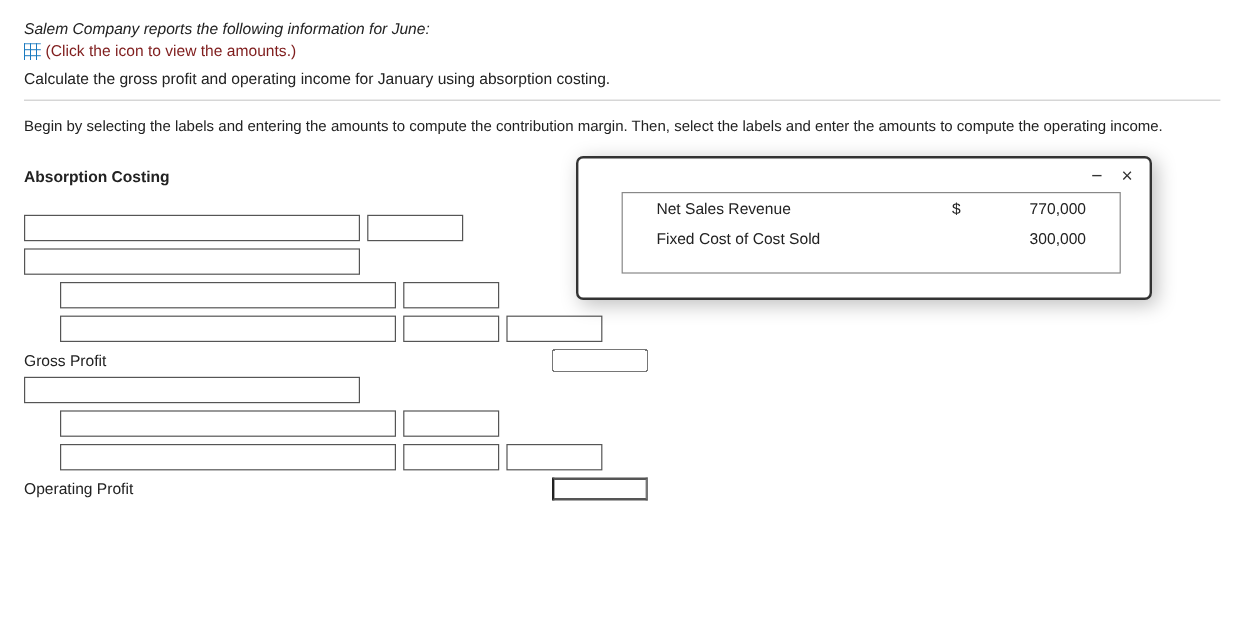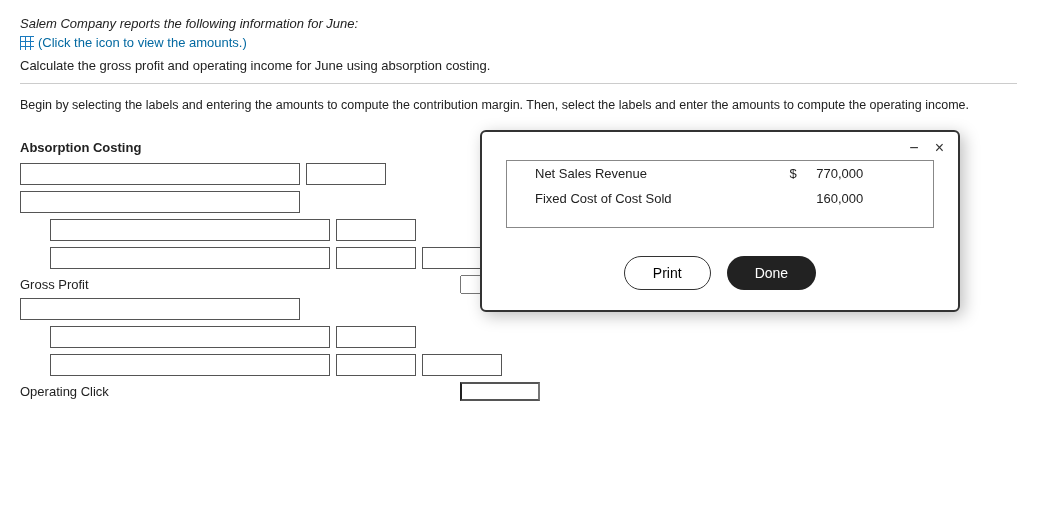--- a/index.html
+++ b/index.html
@@ -8,40 +8,40 @@
       font-size: 13px;
       background: #fff;
       color: #222;
       padding: 16px 20px;
       width: 1037px;
       min-height: 528px;
       position: relative;
     }
     .intro-text { margin-bottom: 4px; font-style: italic; }
     .click-icon-link {
-      color: #0369a1;
+      color: #7f1d1d;
       text-decoration: none;
       display: inline-flex;
       align-items: center;
       gap: 4px;
       margin-bottom: 8px;
     }
     .grid-icon {
       display: inline-block;
       width: 14px;
       height: 14px;
       background:
         linear-gradient(#1a7abf 1px, transparent 1px) 0 0 / 5px 5px,
         linear-gradient(to right, #1a7abf 1px, transparent 1px) 0 0 / 5px 5px;
     }
     .calculate-text { margin-bottom: 10px; }
     hr { border: none; border-top: 1px solid #ccc; margin-bottom: 14px; }
     .instruction-text { margin-bottom: 28px; font-size: 12.5px; }
     .absorption-section { width: 520px; }
-    .section-title { font-weight: bold; font-size: 13px; margin-bottom: 8px; }
+    .section-title { font-weight: bold; font-size: 13px; margin-bottom: 24px; }
     .input-row {
       display: flex;
       align-items: center;
       margin-bottom: 6px;
       gap: 6px;
     }
     .input-row input[type="text"] {
       border: 1px solid #555;
       height: 22px;
       background: #fff;
@@ -87,25 +87,25 @@
       line-height: 1;
     }
     .modal-title {
       font-size: 20px;
       font-weight: bold;
       padding: 0 24px 12px 24px;
     }
     .table-wrapper {
       padding: 0 24px 16px 24px;
       border: 1px solid #888;
-      margin: 0 24px 20px 24px;
+      margin: 0 24px 20px 36px;
     }
     .table-wrapper table { width: 100%; border-collapse: collapse; }
     .table-wrapper td { padding: 5px 4px; font-size: 13px; }
-    .table-wrapper .val { }
+    .table-wrapper .val { text-align: right; }
     .modal-footer {
       display: flex;
       justify-content: center;
       gap: 16px;
       padding: 8px 0 20px 0;
     }
     .btn-print {
       border: 1.5px solid #333;
       border-radius: 20px;
       background: #fff;
@@ -137,21 +137,21 @@
 <body>
 
 
 
 
 <p class="intro-text">Salem Company reports the following information for June:</p>
 <a class="click-icon-link">
   <span class="grid-icon"></span>
   <span>(Click the icon to view the amounts.)</span>
 </a>
-<p class="calculate-text">Calculate the gross profit and operating income for June using absorption costing.</p>
+<p class="calculate-text">Calculate the gross profit and operating income for January using absorption costing.</p>
 <hr>
 <p class="instruction-text">Begin by selecting the labels and entering the amounts to compute the contribution margin. Then, select the labels and enter the amounts to compute the operating income.</p>
 
 
 <div class="absorption-section">
   <div class="section-title">Absorption Costing</div>
 
   <div class="input-row">
     <input type="text" class="label-input" style="">
     <input type="text" class="amount-input-sm" style="">
@@ -186,21 +186,21 @@
     <input type="text" class="amount-input-sm" style="">
   </div>
 
   <div class="input-row indented">
     <input type="text" class="label-input" style="">
     <input type="text" class="amount-input-sm" style="">
     <input type="text" class="amount-input-lg" style="">
   </div>
 
   <div class="oi-line">
-    <span>Operating Click</span>
+    <span>Operating Profit</span>
     <div style="margin-left:auto; display:flex; flex-direction:column; gap:1px;">
       <input type="text" class="amount-input-lg double-line-input" style="">
     </div>
   </div>
 </div>
 
 
 <div class="modal-overlay">
   <div class="modal-header">
     <button class="modal-min-btn">−</button>
@@ -211,26 +211,22 @@
     <table>
       <tbody id="modal-table-body">
       <tr>
       <td class="label-col">Net Sales Revenue</td>
       <td class="symbol-col">$</td>
       <td class="val">770,000</td>
     </tr>
           <tr>
       <td class="label-col">Fixed Cost of Cost Sold</td>
       <td class="symbol-col"></td>
-      <td class="val">160,000</td>
+      <td class="val">300,000</td>
     </tr>
         </tbody>
     </table>
   </div>
 
-  <div class="modal-footer">
-    <button class="btn-print">Print</button>
-    <button class="btn-done">Done</button>
-  </div>
 </div>
 
 
 
 
 </body></html>

